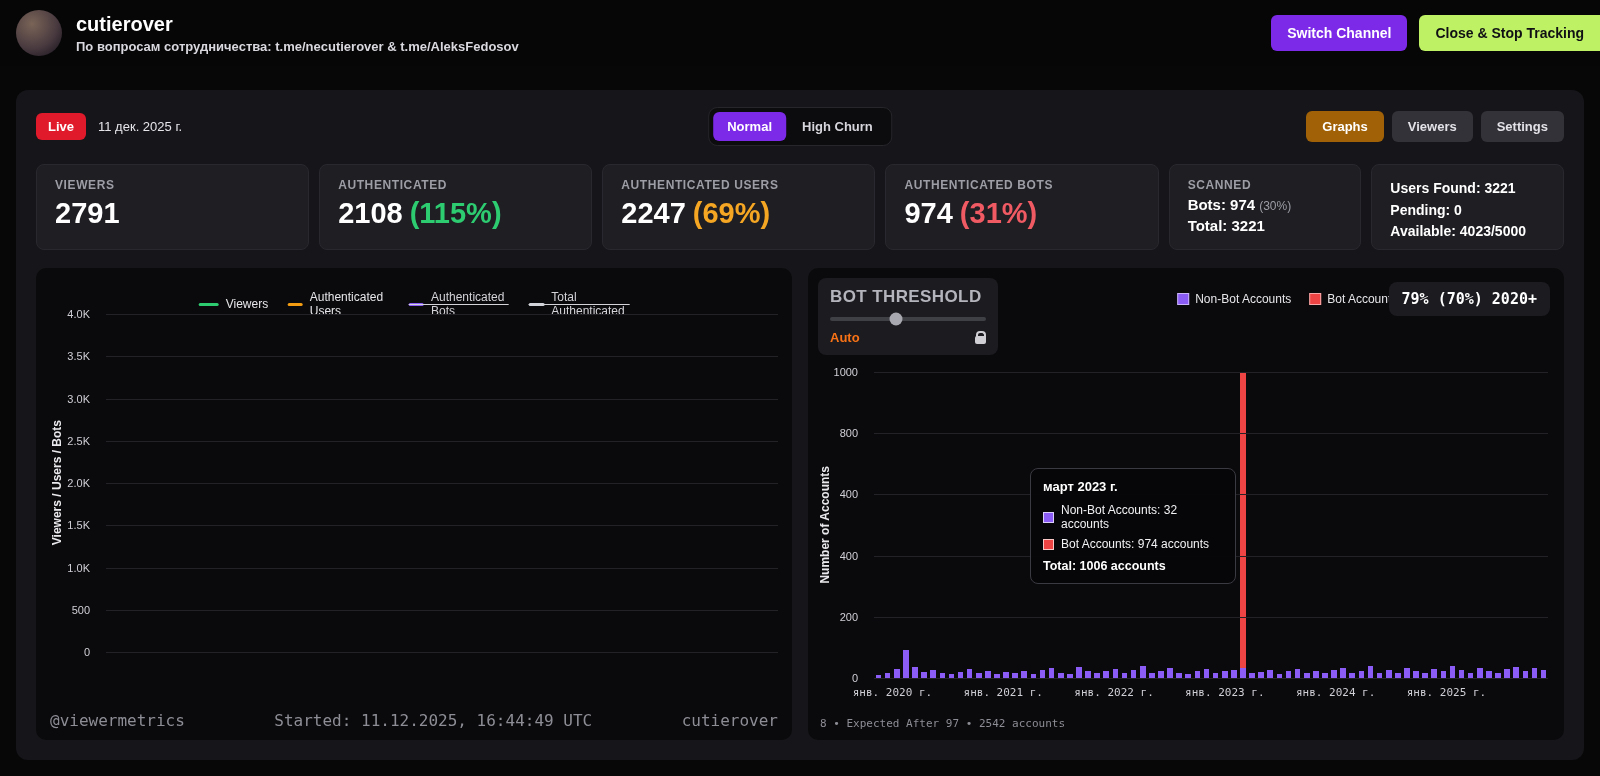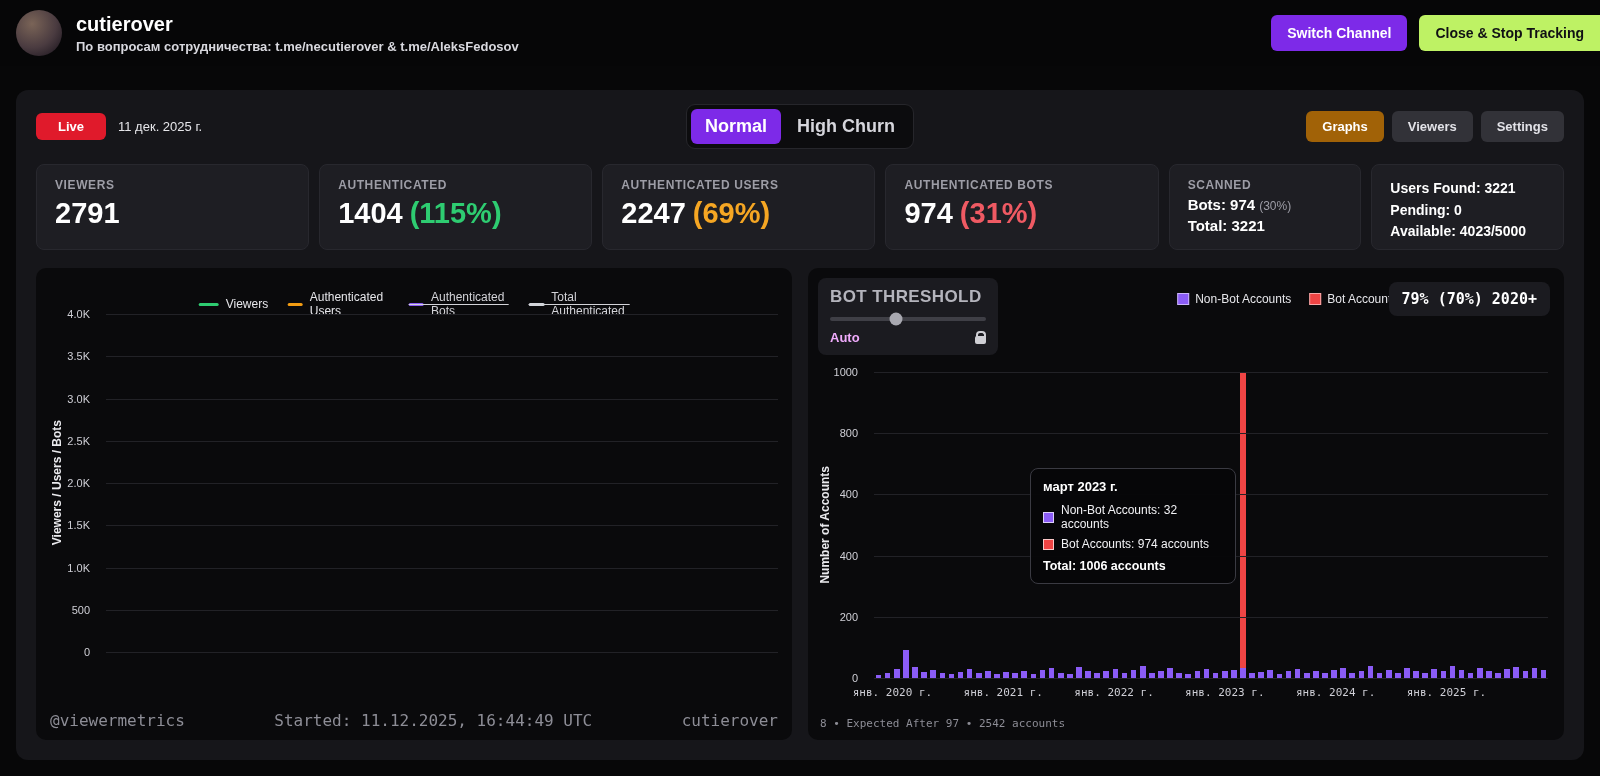--- a/index.html
+++ b/index.html
@@ -16,25 +16,25 @@
   .header-actions { margin-left:auto; display:flex; gap:12px; align-items:center; }
   .btn { border:none; cursor:pointer; font-family:inherit; font-weight:bold; font-size:14px; padding:10px 16px; border-radius:6px; }
   .btn.purple { background:#7d2ae8; color:#fff; }
   .btn.light { background:#bef264; color:#101014; border-radius:6px 0 0 6px; }
 
   
   .card { margin:24px 16px 0; height:670px; background:#16161a; border-radius:12px; padding:18px 20px; position:relative; }
 
   .controls-row { position:relative; display:flex; align-items:center; height:36px; }
   .controls-left { display:flex; align-items:center; gap:12px; }
-  .live-badge { background:#e01a2b; color:#fff; font-weight:bold; font-size:13px; padding:6px 22px; border-radius:6px; }
+  .live-badge { background:#e01a2b; color:#fff; font-weight:bold; font-size:13px; padding:6px 12px; border-radius:6px; }
   .stream-date { font-size:13px; color:#e6e6ea; }
   .mode-toggle { position:absolute; left:50%; transform:translateX(-50%); display:flex; align-items:center; gap:2px;
                  background:#0c0c0e; border:1px solid #26262b; border-radius:9px; padding:4px; }
-  .mode-btn { border:none; background:transparent; color:#d6d6dc; font-family:inherit; font-size:18px; font-weight:600; padding:7px 14px; border-radius:6px; cursor:pointer; }
+  .mode-btn { border:none; background:transparent; color:#d6d6dc; font-family:inherit; font-size:13px; font-weight:600; padding:7px 14px; border-radius:6px; cursor:pointer; }
   .mode-btn.active { background:#7d2ae8; color:#fff; font-weight:bold; }
   .controls-right { margin-left:auto; display:flex; gap:8px; }
   .tab-btn { border:none; cursor:pointer; font-family:inherit; font-size:13px; font-weight:bold; padding:8px 16px; border-radius:6px; background:#323238; color:#e2e2e7; }
   .tab-btn.active { background:#a16207; color:#fff; }
 
   
   .stats-row { margin-top:20px; display:flex; gap:10px; }
   .stat-card { background:#1e1e23; border:1px solid #28282e; border-radius:8px; padding:13px 18px; height:86px; }
   .stat-card.wide { flex:1.52; }
   .stat-card.narrow { flex:1; }
@@ -66,21 +66,21 @@
   .lc-ylabel { left:14px; top:46px; bottom:88px; }
   .chart-footer { position:absolute; left:14px; right:14px; bottom:10px; display:flex; justify-content:space-between;
                   font-family:"DejaVu Sans Mono", monospace; font-size:16px; color:#8d8d96; }
 
   
   .threshold-box { position:absolute; top:10px; left:10px; width:180px; background:#1b1b20; border-radius:8px; padding:9px 12px 10px; }
   .threshold-label { font-size:17px; font-weight:bold; letter-spacing:0.4px; color:#b4b4bc; }
   .slider { position:relative; height:4px; background:#3f3f46; border-radius:2px; margin:10px 0 9px; cursor:pointer; }
   .slider-thumb { position:absolute; top:50%; left:42%; width:13px; height:13px; border-radius:50%; background:#a8a8b0; transform:translate(-50%,-50%); cursor:grab; }
   .threshold-bottom { display:flex; align-items:center; justify-content:space-between; }
-  .threshold-value { font-size:13px; font-weight:bold; color:#f0abfc; }
+  .threshold-value { font-size:13px; font-weight:bold; color:#f97316; }
   .lock { position:relative; width:11px; height:8px; background:#cfcfd4; border-radius:2px; margin-top:5px; cursor:pointer; }
   .lock::before { content:""; position:absolute; top:-5px; left:1px; width:6px; height:6px; border:2px solid #cfcfd4; border-bottom:none; border-radius:4px 4px 0 0; }
 
   .rc-legend { position:absolute; top:24px; left:50%; transform:translateX(-4%); display:flex; gap:18px; align-items:center; }
   .rc-legend-item { display:flex; align-items:center; gap:6px; font-size:12px; color:#e6e6ea; cursor:pointer; }
   .rc-swatch { width:12px; height:12px; border:1px solid rgba(255,255,255,0.55); }
 
   .pct-badge { position:absolute; top:14px; right:14px; background:#1b1b20; border-radius:8px; padding:8px 13px;
                font-family:"DejaVu Sans Mono", monospace; font-size:15px; font-weight:bold; color:#fff; }
 
@@ -139,21 +139,21 @@
     </div>
   </div>
 
   <div class="stats-row">
     <div class="stat-card wide">
       <div class="stat-label">VIEWERS</div>
       <div class="stat-value">2791</div>
     </div>
     <div class="stat-card wide">
       <div class="stat-label">AUTHENTICATED</div>
-      <div class="stat-value"><span>1404</span><span class="stat-pct green">(115%)</span></div>
+      <div class="stat-value"><span>2108</span><span class="stat-pct green">(115%)</span></div>
     </div>
     <div class="stat-card wide">
       <div class="stat-label">AUTHENTICATED USERS</div>
       <div class="stat-value"><span>2247</span><span class="stat-pct orange">(69%)</span></div>
     </div>
     <div class="stat-card wide">
       <div class="stat-label">AUTHENTICATED BOTS</div>
       <div class="stat-value"><span>974</span><span class="stat-pct red-t">(31%)</span></div>
     </div>
     <div class="stat-card narrow">

